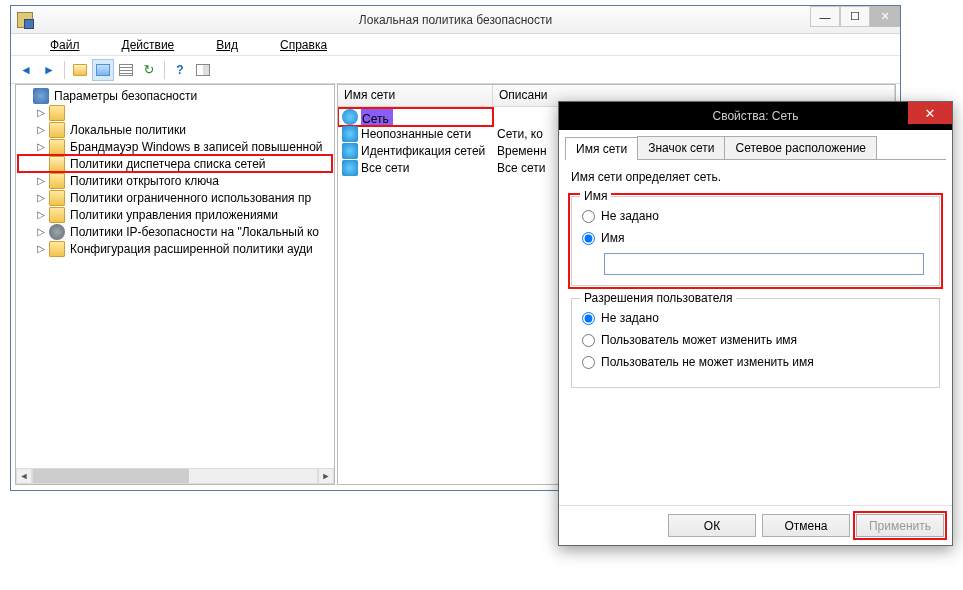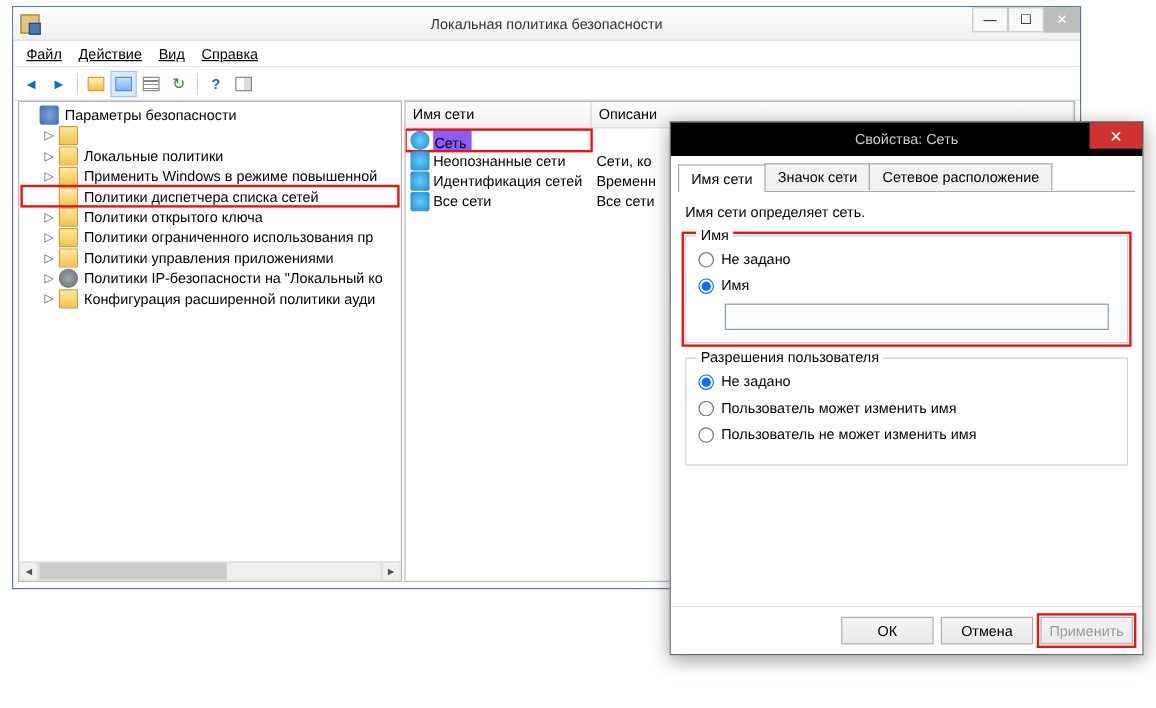--- a/index.html
+++ b/index.html
@@ -9,21 +9,21 @@
 .main-window { position: absolute; left: 10px; top: 5px; width: 891px; height: 486px; border: 1px solid #5a7aa0; background: #fff; }
 .titlebar { height: 28px; background: linear-gradient(#fdfdfd,#f0f0f0); border-bottom: 1px solid #d8d8d8; display: flex; align-items: center; position: relative; }
 .titlebar .app-icon { width: 16px; height: 16px; margin: 0 6px; }
 .titlebar .title { position: absolute; left: 50%; transform: translateX(-50%); color: #333; }
 .win-controls { position: absolute; right: 0; top: 0; display: flex; }
 .win-btn { width: 30px; height: 21px; border: 1px solid #c9c9c9; background: #f8f8f8; display: flex; align-items: center; justify-content: center; font-size: 11px; }
 .win-btn.close-dim { background: #bdbdbd; color: #fff; border-color: #bdbdbd; }
 
 .menubar { height: 22px; display: flex; align-items: center; padding-left: 4px; border-bottom: 1px solid #e5e5e5; }
 .menu-item { padding: 2px 7px; cursor: default; }
-.menu-item .ul { text-decoration: underline; }
+.menu-item .ul { text-decoration: underline; margin-left: 28px; }
 
 .toolbar { height: 28px; border-bottom: 1px solid #d8d8d8; display: flex; align-items: center; padding-left: 4px; gap: 1px; }
 .tool-btn { width: 22px; height: 22px; display: flex; align-items: center; justify-content: center; border: 1px solid transparent; }
 .tool-sep { width: 1px; height: 18px; background: #d0d0d0; margin: 0 3px; }
 .tool-btn.active { border-color: #a5c7ef; background: #d8e9fb; }
 
 .content { display: flex; height: calc(100% - 79px); }
 .tree-pane { width: 320px; border: 1px solid #b9b9b9; margin: 0 0 4px 4px; overflow: hidden; position: relative; }
 .tree-pane .scroll-x { position: absolute; bottom: 0; left: 0; right: 0; height: 16px; background: #f0f0f0; display: flex; }
 .scroll-x .track { flex: 1; background: #efefef; border: 1px solid #dcdcdc; position: relative; }
@@ -64,21 +64,21 @@
 .tab-content { padding: 10px 6px 6px; }
 .prompt { margin-bottom: 12px; }
 .group { border: 1px solid #d0d0d0; padding: 8px 10px 10px; margin-bottom: 12px; position: relative; }
 .group-legend { position: absolute; top: -8px; left: 8px; background: #fff; padding: 0 4px; }
 .group.hl { outline: 2px solid #e11; outline-offset: 1px; }
 .radio-row { display: flex; align-items: center; margin: 4px 0 8px; }
 .radio-row input { margin-right: 6px; }
 .name-input { display: block; width: 320px; margin-left: 22px; border: 1px solid #7a9fcf; height: 22px; padding: 2px 4px; font-family: inherit; }
 
 .dlg-buttons { position: absolute; left: 0; right: 0; bottom: 0; height: 40px; border-top: 1px solid #e0e0e0; display: flex; justify-content: flex-end; align-items: center; padding-right: 8px; gap: 6px; }
-.dlg-btn { width: 77px; height: 23px; border: 1px solid #adadad; background: linear-gradient(#f5f5f5,#e9e9e9); font-family: inherit; font-size: 12px; }
+.dlg-btn { width: 88px; height: 23px; border: 1px solid #adadad; background: linear-gradient(#f5f5f5,#e9e9e9); font-family: inherit; font-size: 12px; }
 .dlg-btn.disabled { color: #9a9a9a; }
 .dlg-btn.hl { outline: 2px solid #e11; outline-offset: 1px; }
 
 
 .i-folder { background: linear-gradient(#ffe8a0,#f2c34e); border: 1px solid #d0a030; border-radius: 1px; }
 .i-folder-open { background: linear-gradient(#fff0c0,#f2c34e); border: 1px solid #d0a030; border-radius: 1px; }
 .i-shield { background: radial-gradient(#7aa6d8,#3a6cae); border-radius: 2px; }
 .i-cog { background: radial-gradient(#9aa,#667); border-radius: 50%; }
 .i-net { background: radial-gradient(#6cf,#28c); border-radius: 50%; }
 .i-netgroup { background: radial-gradient(#6cf,#28c); border-radius: 2px; }
@@ -151,21 +151,21 @@
           <span class="ticon i-folder"></span>
         </div>
         <div class="tree-row child">
           <span class="expander">▷</span>
           <span class="ticon i-folder"></span>
           <span class="tlabel">Локальные политики</span>
         </div>
         <div class="tree-row child">
           <span class="expander">▷</span>
           <span class="ticon i-folder"></span>
-          <span class="tlabel">Применить Windows в режиме повышенной</span>
+          <span class="tlabel">Брандмауэр Windows в записей повышенной</span>
         </div>
         <div class="tree-row child hl">
           <span class="expander"></span>
           <span class="ticon i-folder-open"></span>
           <span class="tlabel">Политики диспетчера списка сетей</span>
         </div>
         <div class="tree-row child">
           <span class="expander">▷</span>
           <span class="ticon i-folder"></span>
           <span class="tlabel">Политики открытого ключа</span>

